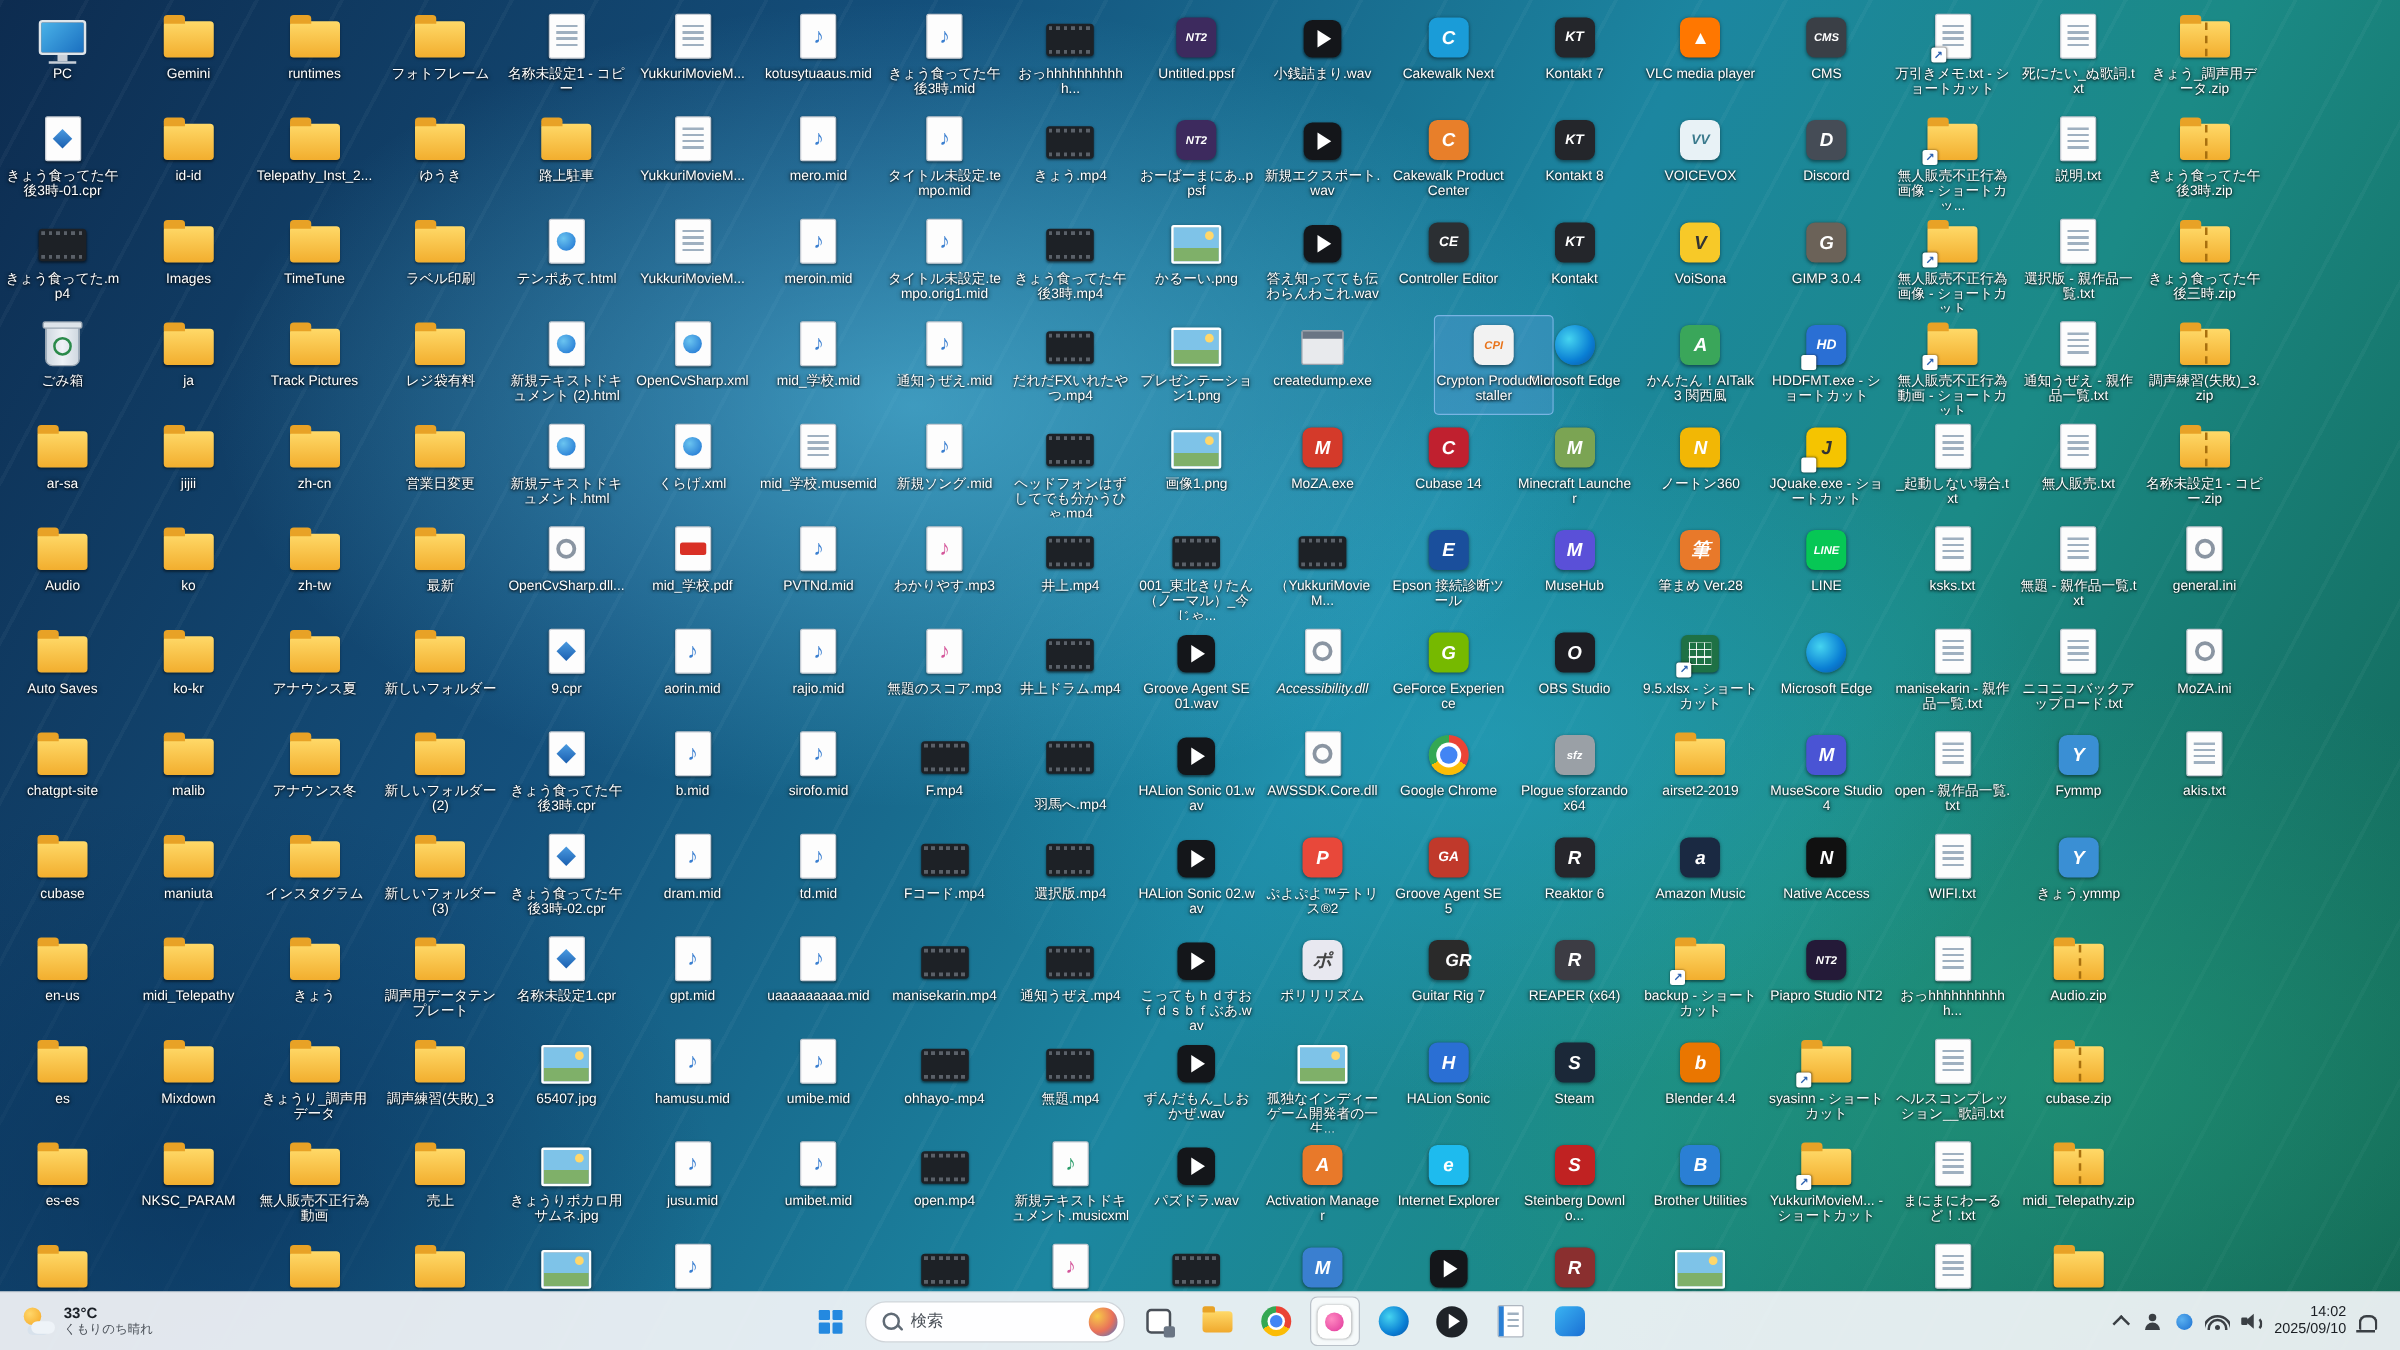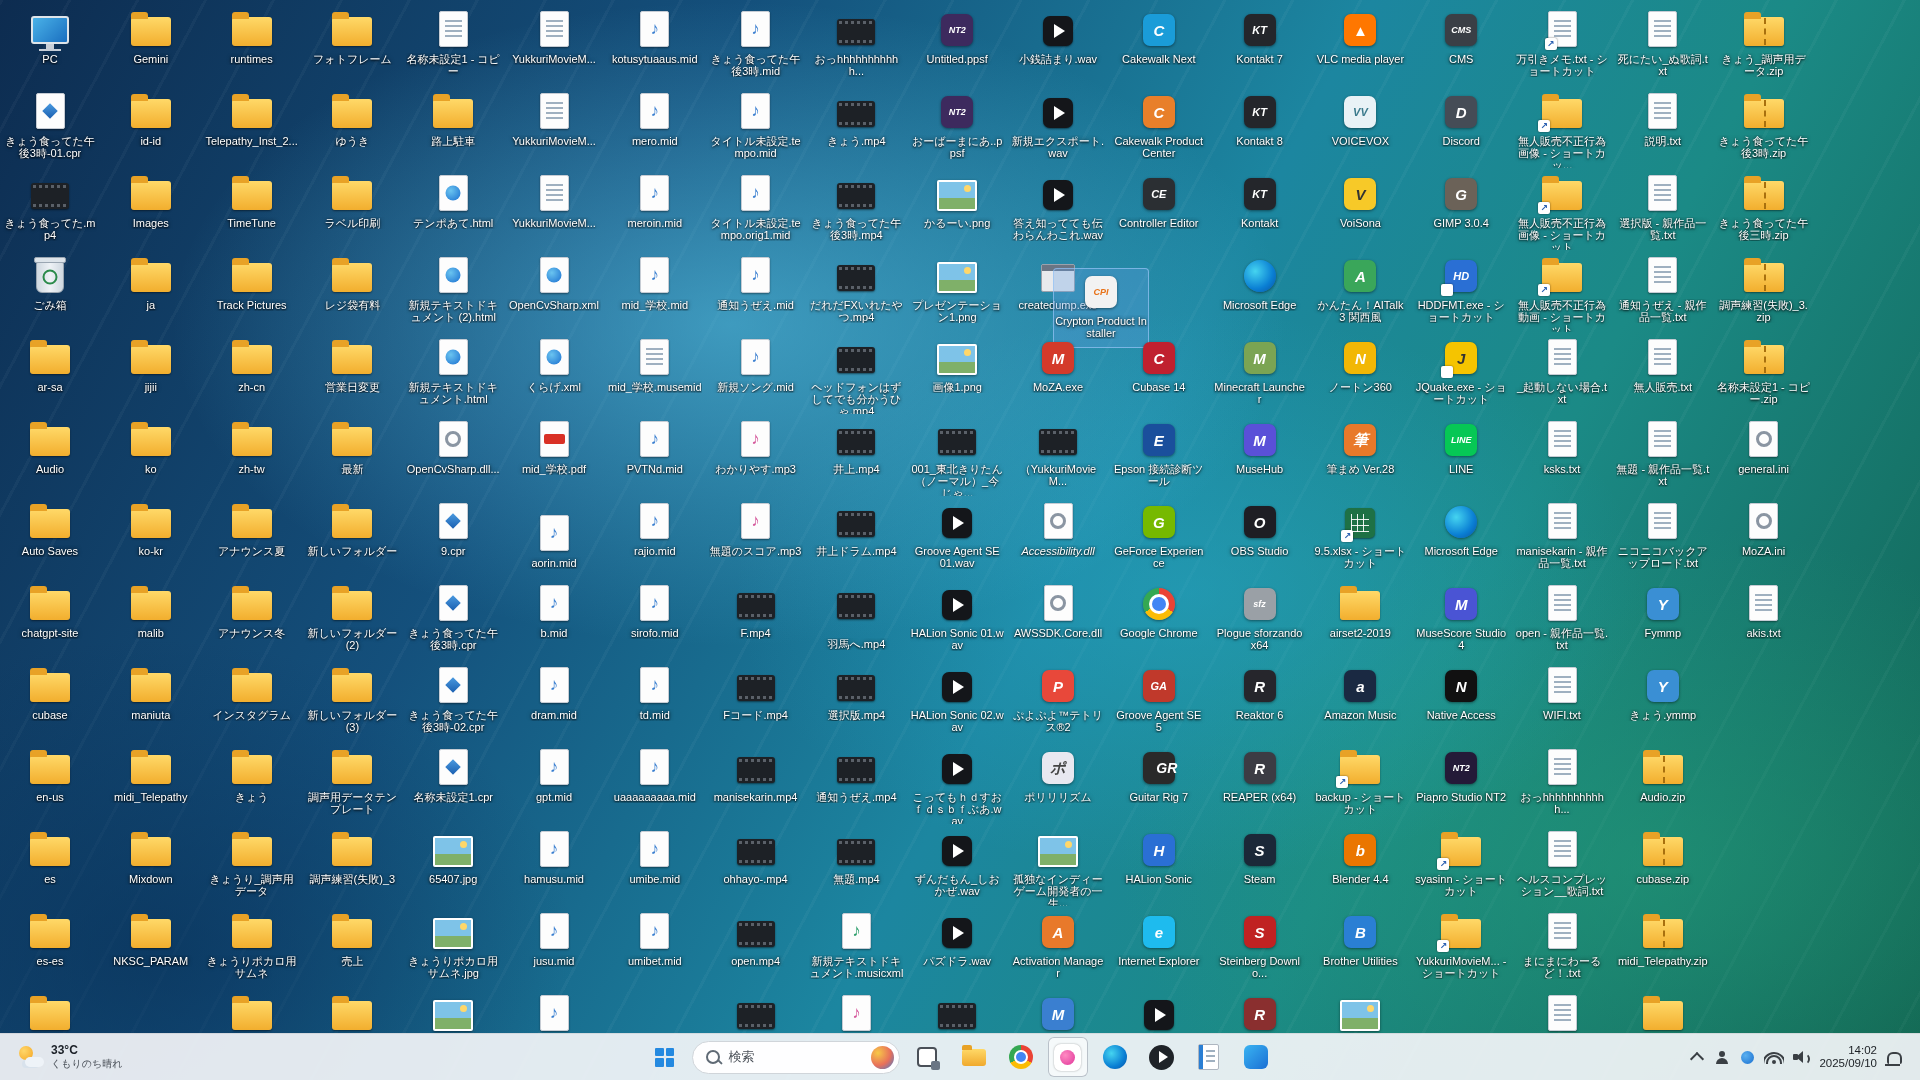--- a/index.html
+++ b/index.html
@@ -606,21 +606,21 @@
         <i class="shp k-img"></i>
       </div>
       <div class="label">プレゼンテーション1.png</div>
     </div>
     <div class="cell" style="left: 1010px; top: 252px;">
       <div class="ic">
         <i class="shp k-exe"></i>
       </div>
       <div class="label">createdump.exe</div>
     </div>
-    <div class="cell selected" style="left: 1053px; top: 252px; margin-top: 16px;">
+    <div class="cell selected" style="left: 1147px; top: 252px;">
       <div class="ic">
         <i class="shp k-app" style="background: rgb(242, 242, 242);">
           <span style="color: rgb(232, 115, 26); font-size: 9px;">CPI</span>
         </i>
       </div>
       <div class="label">Crypton Product Installer</div>
     </div>
     <div class="cell" style="left: 1211.6px; top: 252px;">
       <div class="ic">
         <i class="shp k-edge"></i>
@@ -922,21 +922,21 @@
         <i class="shp k-folder"></i>
       </div>
       <div class="label">新しいフォルダー</div>
     </div>
     <div class="cell" style="left: 405.2px; top: 498px;">
       <div class="ic">
         <i class="shp k-cpr page"></i>
       </div>
       <div class="label">9.cpr</div>
     </div>
-    <div class="cell" style="left: 506px; top: 510px;">
+    <div class="cell" style="left: 506px; top: 498px;">
       <div class="ic">
         <i class="shp k-midi page"></i>
       </div>
       <div class="label">aorin.mid</div>
     </div>
     <div class="cell" style="left: 606.8px; top: 498px;">
       <div class="ic">
         <i class="shp k-midi page"></i>
       </div>
       <div class="label">rajio.mid</div>
@@ -1472,21 +1472,21 @@
     <div class="cell" style="left: 102.8px; top: 908px;">
       <div class="ic">
         <i class="shp k-folder"></i>
       </div>
       <div class="label">NKSC_PARAM</div>
     </div>
     <div class="cell" style="left: 203.6px; top: 908px;">
       <div class="ic">
         <i class="shp k-folder"></i>
       </div>
-      <div class="label">きょうりポカロ用サムネ</div>
+      <div class="label">無人販売不正行為動画</div>
     </div>
     <div class="cell" style="left: 304.4px; top: 908px;">
       <div class="ic">
         <i class="shp k-folder"></i>
       </div>
       <div class="label">売上</div>
     </div>
     <div class="cell" style="left: 405.2px; top: 908px;">
       <div class="ic">
         <i class="shp k-img"></i>

